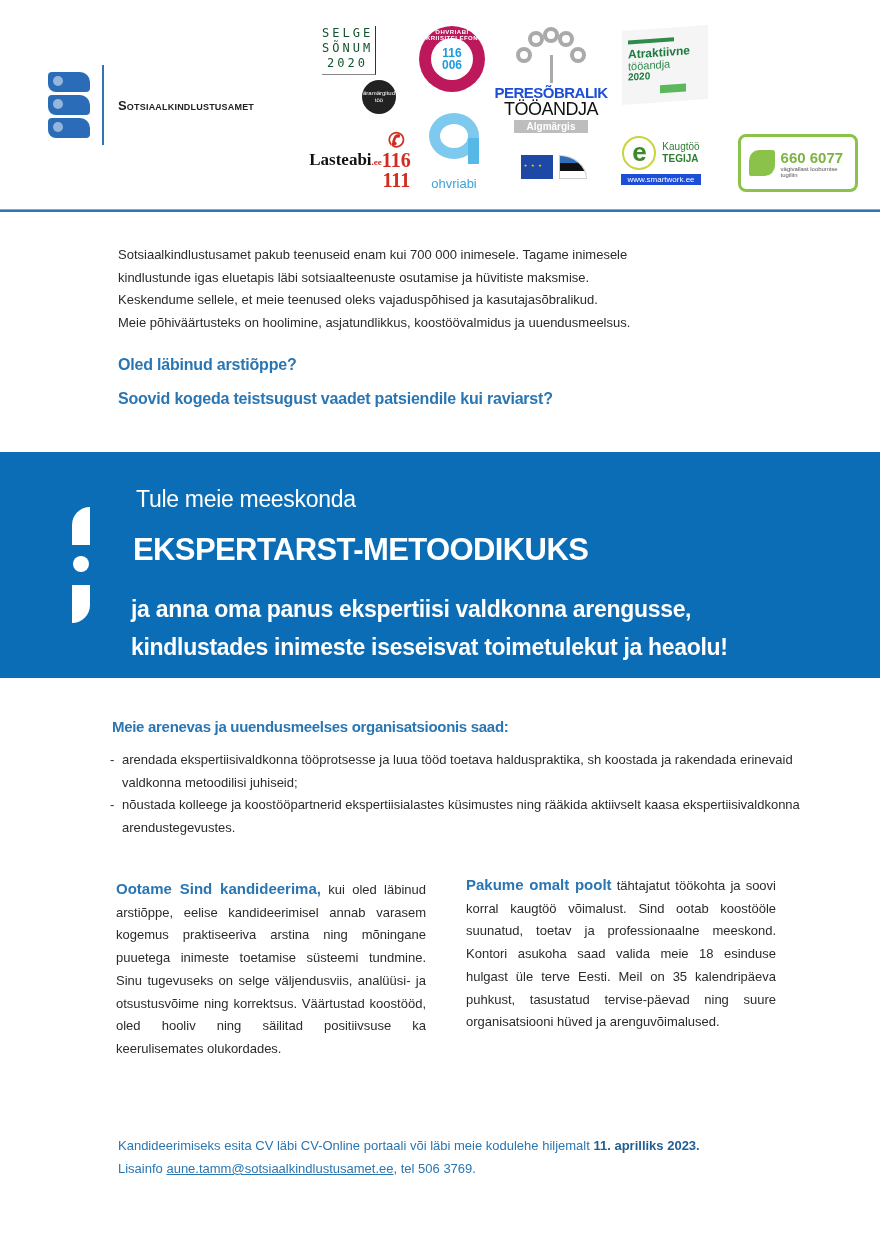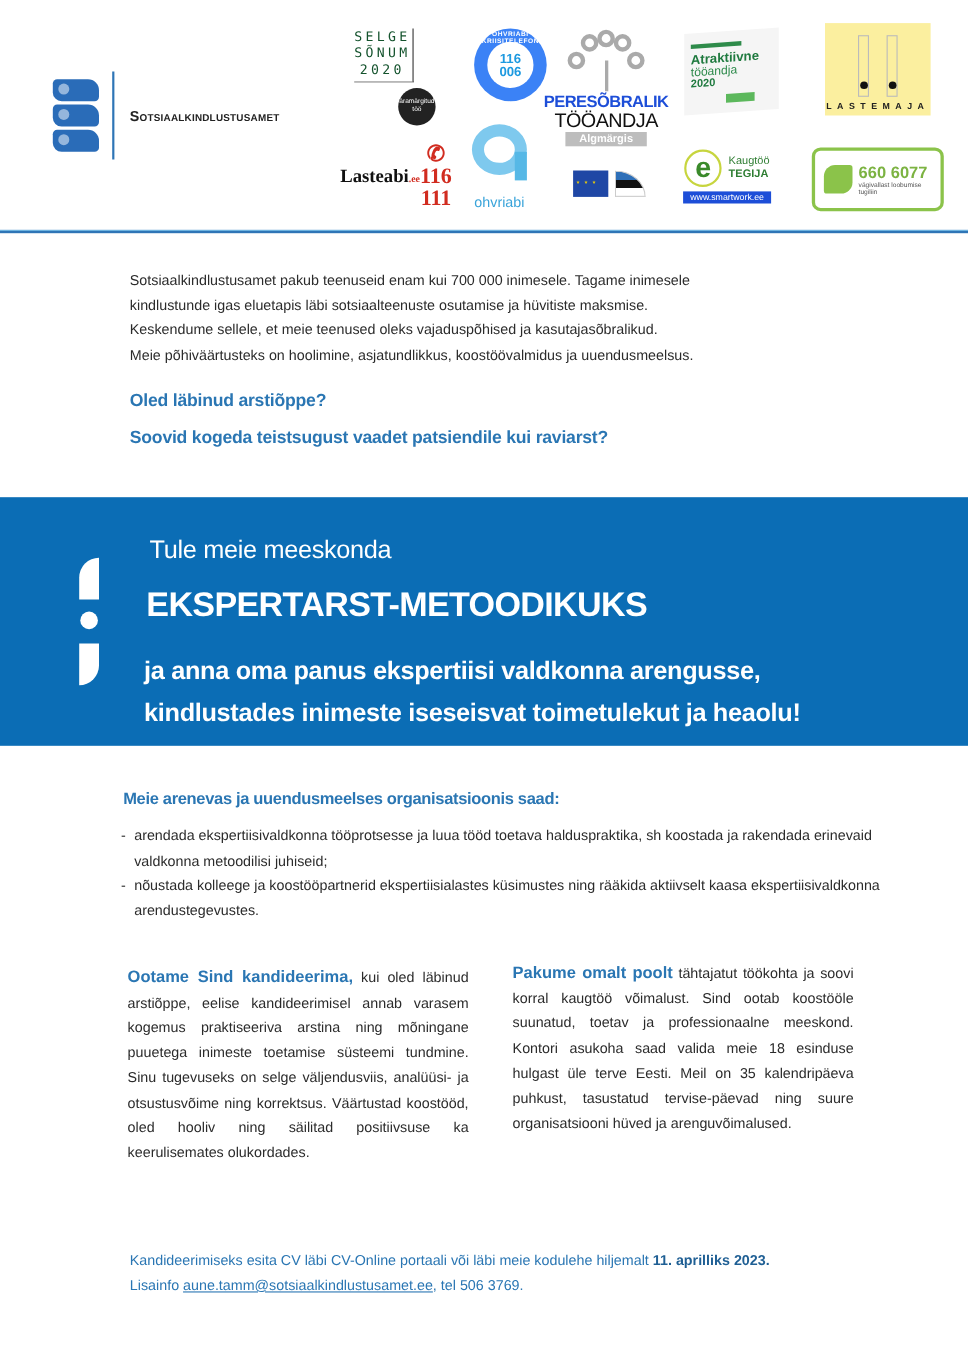--- a/index.html
+++ b/index.html
@@ -14,21 +14,21 @@
   .coat .lion { position: absolute; left: 0; width: 42px; height: 20px; background: #2a6cb8; border-radius: 4px 10px 4px 8px; }
   .coat .lion::after { content: ""; position: absolute; left: 5px; top: 4px; width: 10px; height: 10px; border-radius: 50%; background: #fff; opacity: 0.5; }
   .brand-divider { width: 2px; height: 80px; background: #2e75b6; margin-left: 12px; margin-right: 14px; }
   .brand-name { font-size: 13px; font-weight: bold; letter-spacing: 0.2px; color: #222; font-variant: small-caps; }
 
   .logo { position: absolute; display: flex; align-items: center; justify-content: center; text-align: center; }
   .selge { left: 322px; top: 26px; width: 74px; height: 88px; }
   .selge .txt { position: absolute; left: 0; top: 0; font-family: "DejaVu Sans Mono", monospace; font-size: 12px; line-height: 15px; letter-spacing: 3px; color: #14532d; text-align: center; border-right: 1px solid #333; border-bottom: 1px solid #888; padding-right: 2px; padding-bottom: 3px; }
   .selge .badge { position: absolute; left: 40px; top: 54px; width: 34px; height: 34px; border-radius: 50%; background: #222; color: #fff; font-size: 6px; line-height: 7px; display: flex; align-items: center; justify-content: center; }
 
-  .krisis { left: 431px; top: 26px; width: 66px; height: 66px; border-radius: 50%; background: #3b82f6; color: #fff; flex-direction: column; }
+  .krisis { left: 419px; top: 26px; width: 66px; height: 66px; border-radius: 50%; background: #be185d; color: #fff; flex-direction: column; }
   .krisis .inner { width: 42px; height: 42px; border-radius: 50%; background: #fff; color: #1e9ae0; font-weight: bold; font-size: 12px; line-height: 12px; display: flex; flex-direction: column; align-items: center; justify-content: center; }
   .krisis .ring { position: absolute; top: 3px; font-size: 6px; font-weight: bold; letter-spacing: 0.5px; }
 
   .lasteabi { left: 322px; top: 135px; width: 76px; height: 50px; flex-direction: row; font-family: "Liberation Serif", serif; }
   .lasteabi .l1 { font-size: 17px; color: #111; font-weight: bold; }
   .lasteabi .l1 small { font-size: 9px; color: #d12c20; }
   .lasteabi .l2 { font-size: 20px; color: #d12c20; font-weight: bold; line-height: 20px; }
 
   .ohvriabi { left: 424px; top: 113px; width: 60px; height: 78px; flex-direction: column; }
   .ohvriabi .ring { width: 50px; height: 50px; border-radius: 50%; border: 11px solid #7ec9ee; position: relative; }
@@ -159,27 +159,20 @@
   </div>
 
   <div class="logo atrakt">
     <div class="bar"></div>
     <div class="a1">Atraktiivne</div>
     <div class="a2">tööandja</div>
     <div class="a3">2020</div>
     <div class="tag"></div>
   </div>
 
-  <div class="logo lastemaja">
-    <div class="legs">
-        <div class="leg"></div>
-        <div class="leg"></div>
-      </div>
-    <div class="word">LASTEMAJA</div>
-  </div>
 
   <div class="logo kaugtoo">
     <div class="top">
       <div class="e">e</div>
       <div class="kt">
         <div>Kaugtöö</div>
         <div style="font-weight:bold">TEGIJA</div>
       </div>
     </div>
     <div class="url">www.smartwork.ee</div>

